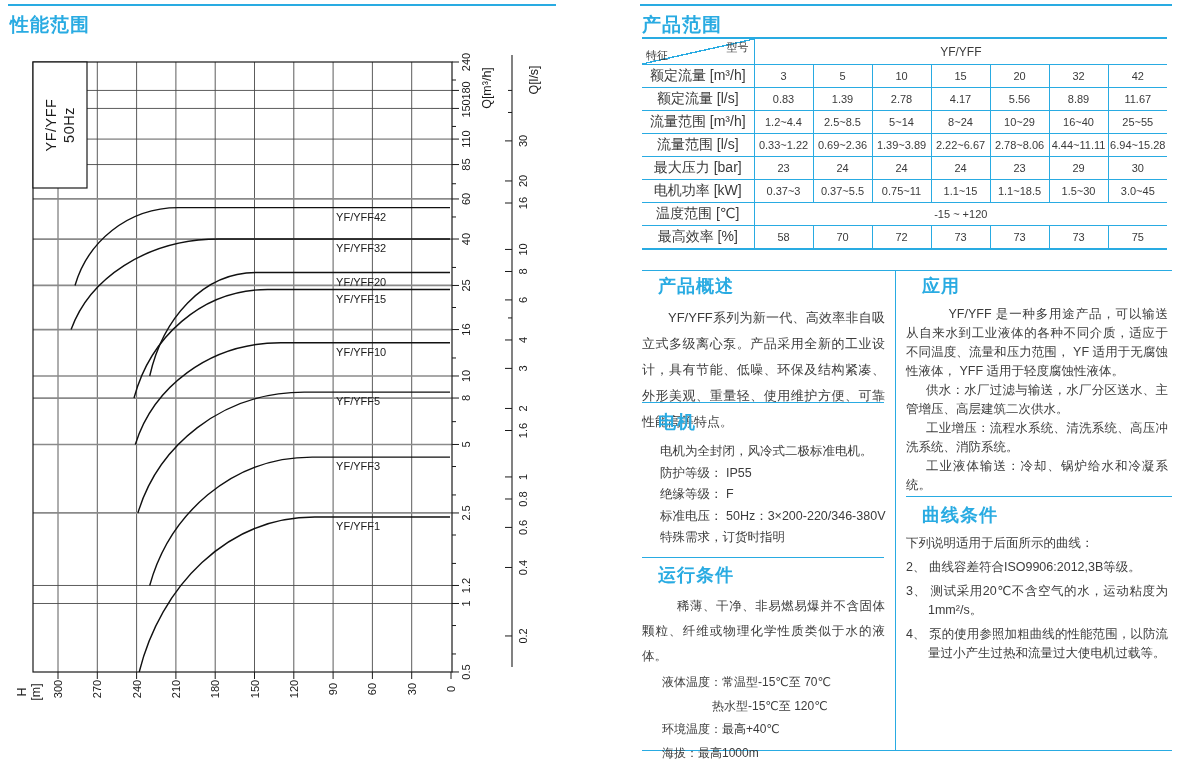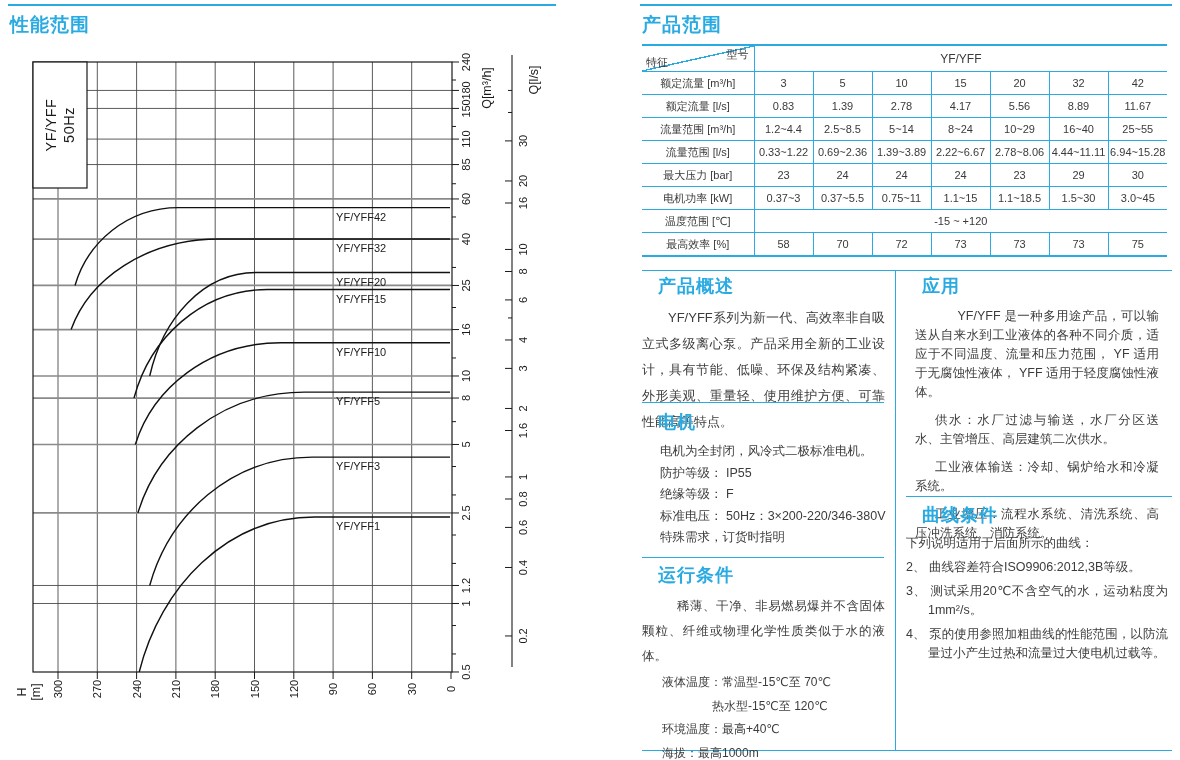--- a/index.html
+++ b/index.html
@@ -14,43 +14,43 @@
   .frame{fill:none;stroke:#1a1a1a;stroke-width:1.2;}
   .axis{stroke:#1a1a1a;stroke-width:1.1;fill:none;}
   .tick{stroke:#1a1a1a;stroke-width:1;}
   .curve{fill:none;stroke:#111;stroke-width:1.4;}
   .tbox{fill:#fff;stroke:#1a1a1a;stroke-width:1.2;}
   .ticklab{font-size:11px;}
   .axtitle{font-size:12.5px;}
   .curve-label{font-size:11px;}
   .boxlab{font-size:14.5px;letter-spacing:0.5px;}
   
-  .spec-table{position:absolute;left:642px;top:44px;width:524px;border-collapse:collapse;
+  .spec-table{position:absolute;left:642px;top:37px;width:524px;border-collapse:collapse;
     table-layout:fixed;font-size:11px;color:#3a3a3a;border-top:2px solid #29abe2;border-bottom:2px solid #29abe2;}
   .spec-table td{padding:0 1px;text-align:center;height:22px;border-left:1px solid #29abe2;overflow:hidden;white-space:nowrap;}
   .spec-table td:first-child{border-left:none;}
   .spec-table tr + tr td{border-top:1px solid #29abe2;}
   .spec-table tr.hdr td{border-bottom:1px solid #29abe2;height:25px;}
   .spec-table td.corner{position:relative;padding:0;
     background:linear-gradient(to bottom right,transparent calc(50% - 0.7px),#29abe2 calc(50% - 0.7px),#29abe2 calc(50% + 0.7px),transparent calc(50% + 0.7px));}
   .spec-table td.corner .tr{position:absolute;top:1px;right:5px;font-size:11px;}
   .spec-table td.corner .bl{position:absolute;bottom:1px;left:4px;font-size:11px;}
-  .spec-table td.lab{font-size:11px;}
+  .spec-table td.lab{font-size:14px;}
   
   .hline{position:absolute;height:1px;background:#29abe2;}
   .vline{position:absolute;width:1px;background:#29abe2;}
   
   .section{position:absolute;color:#3c3c3c;}
   .sec-title{font-size:18px;font-weight:700;color:#29abe2;margin:2px 0 7px 16px;letter-spacing:1px;}
   .para{font-size:13px;line-height:26px;text-align:justify;text-indent:2em;margin:0;}
   .m-line{font-size:12.5px;line-height:21.5px;padding-left:18px;white-space:nowrap;}
   .op-para{font-size:12.5px;line-height:25px;text-align:justify;text-indent:2.8em;margin:0 0 2px 0;}
   .op-line{font-size:12px;line-height:23.5px;padding-left:20px;white-space:nowrap;}
   .op-line.deep{padding-left:70px;}
-  .ap-para{font-size:12.5px;line-height:19px;text-align:justify;text-indent:1.6em;margin:9px;}
+  .ap-para{font-size:12.5px;line-height:19px;text-align:justify;text-indent:1.6em;margin:0;}
   .ap-para.first{text-indent:3.4em;}
   .cc-intro{font-size:12.5px;line-height:19px;margin-bottom:5px;}
   .cc-item{font-size:12.5px;line-height:19px;margin:2px 0 5px 0;padding-left:22px;text-indent:-22px;text-align:justify;}
 </style>
 </head>
 <body>
 
 <div class="page">
 
   <div class="rule" style="left:8px;top:4px;width:548px;height:2px;"></div>
@@ -343,22 +343,22 @@
         <div class="op-line">环境温度：最高+40℃</div>
         <div class="op-line">海拔：最高1000m</div>
       </div>
   </div>
 
   <div class="section" style="left:906px;top:272px;width:262px;">
     <div class="sec-title">应用</div>
     <div id="application-body">
         <div class="ap-para first">YF/YFF 是一种多用途产品，可以输送从自来水到工业液体的各种不同介质，适应于不同温度、流量和压力范围， YF 适用于无腐蚀性液体， YFF 适用于轻度腐蚀性液体。</div>
         <div class="ap-para">供水：水厂过滤与输送，水厂分区送水、主管增压、高层建筑二次供水。</div>
+        <div class="ap-para">工业增压：流程水系统、清洗系统、高压冲洗系统、消防系统。</div>
         <div class="ap-para">工业液体输送：冷却、锅炉给水和冷凝系统。</div>
-        <div class="ap-para">工业增压：流程水系统、清洗系统、高压冲洗系统、消防系统。</div>
       </div>
   </div>
 
   <div class="section" style="left:906px;top:501px;width:262px;">
     <div class="sec-title">曲线条件</div>
     <div class="cc-intro">下列说明适用于后面所示的曲线：</div>
     <div id="curve-conditions-body">
         <div class="cc-item">2、 曲线容差符合ISO9906:2012,3B等级。</div>
         <div class="cc-item">3、 测试采用20℃不含空气的水，运动粘度为1mm²/s。</div>
         <div class="cc-item">4、 泵的使用参照加粗曲线的性能范围，以防流量过小产生过热和流量过大使电机过载等。</div>

